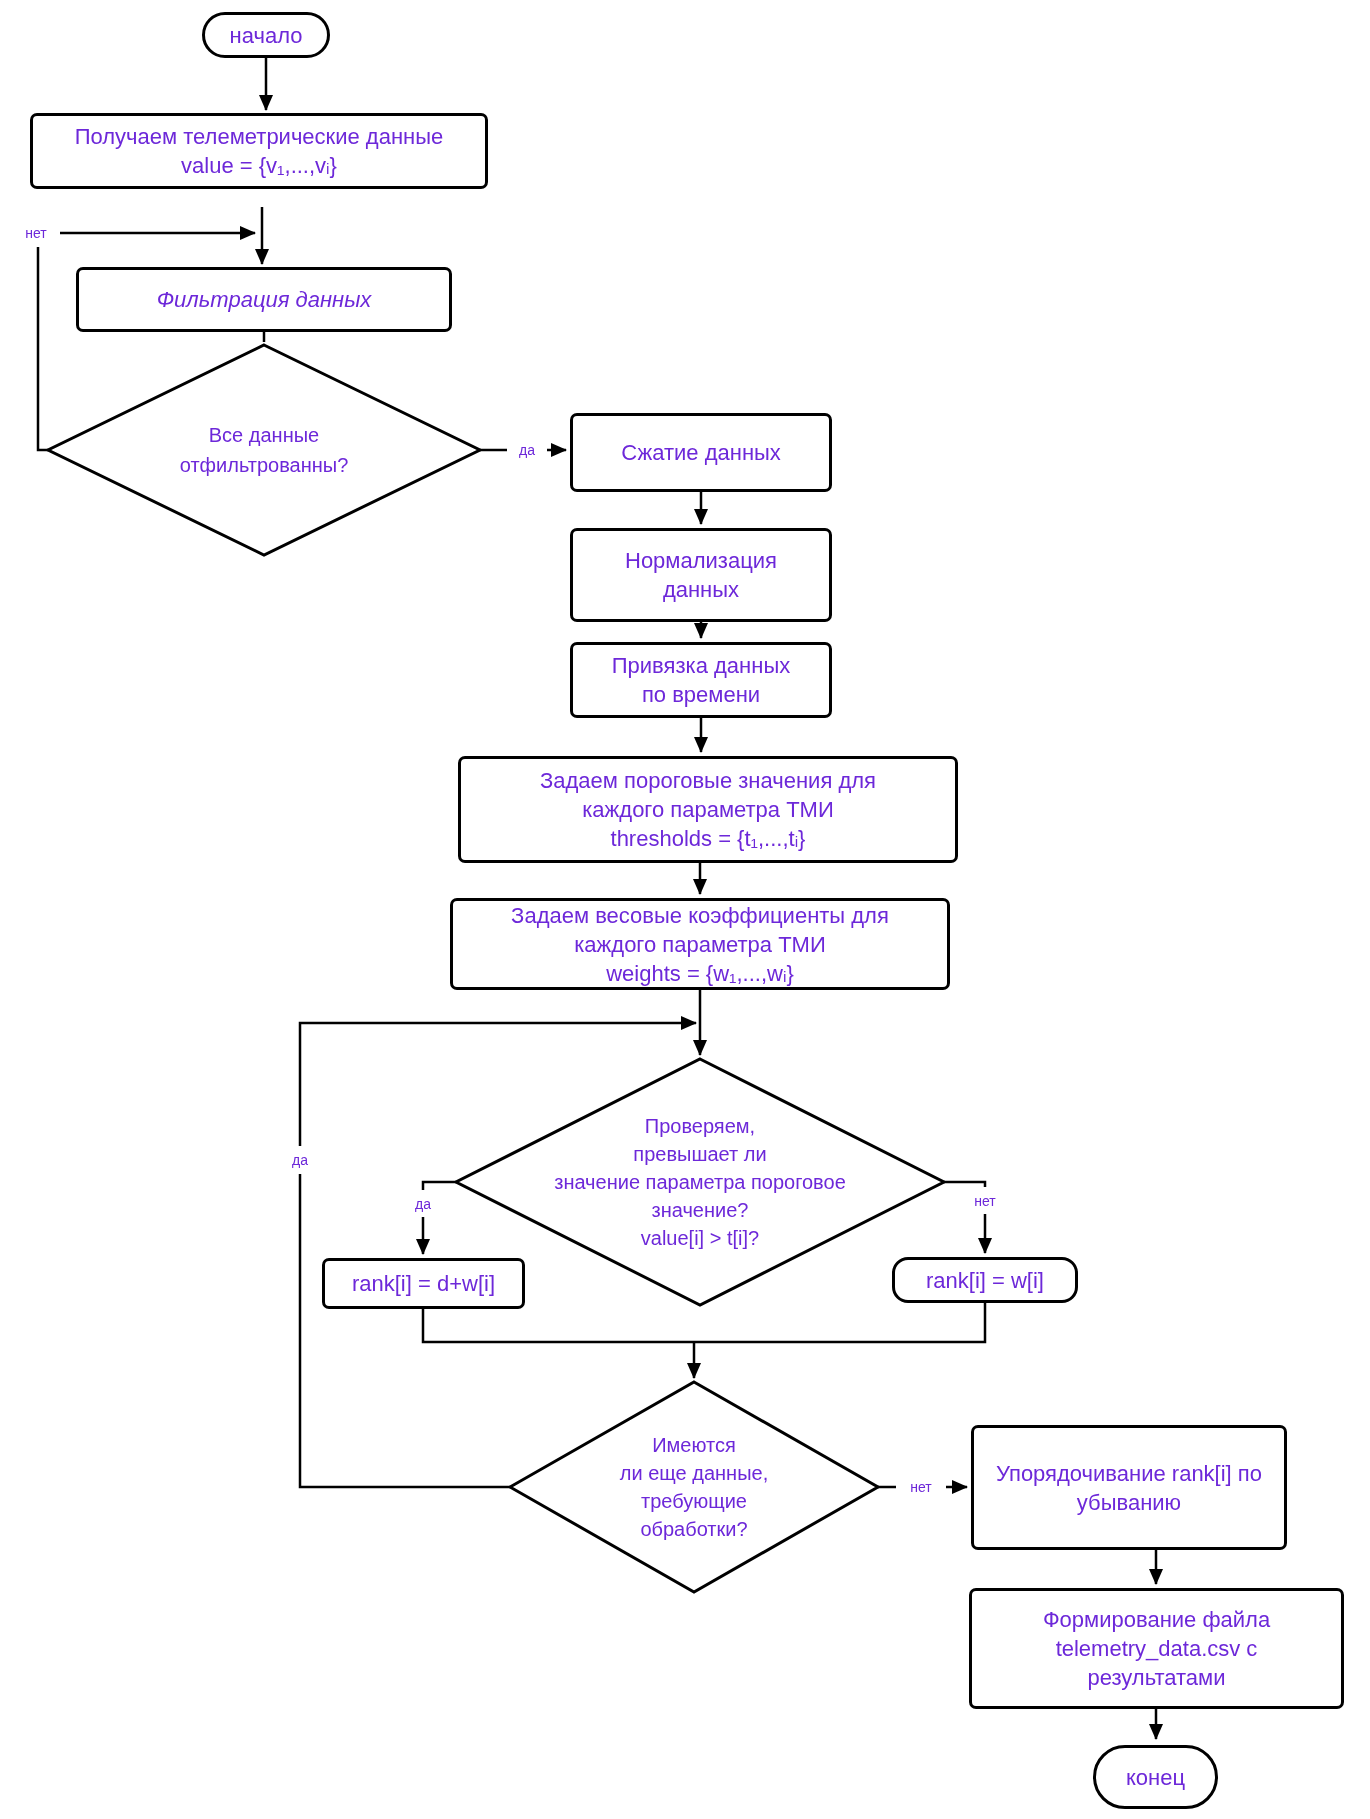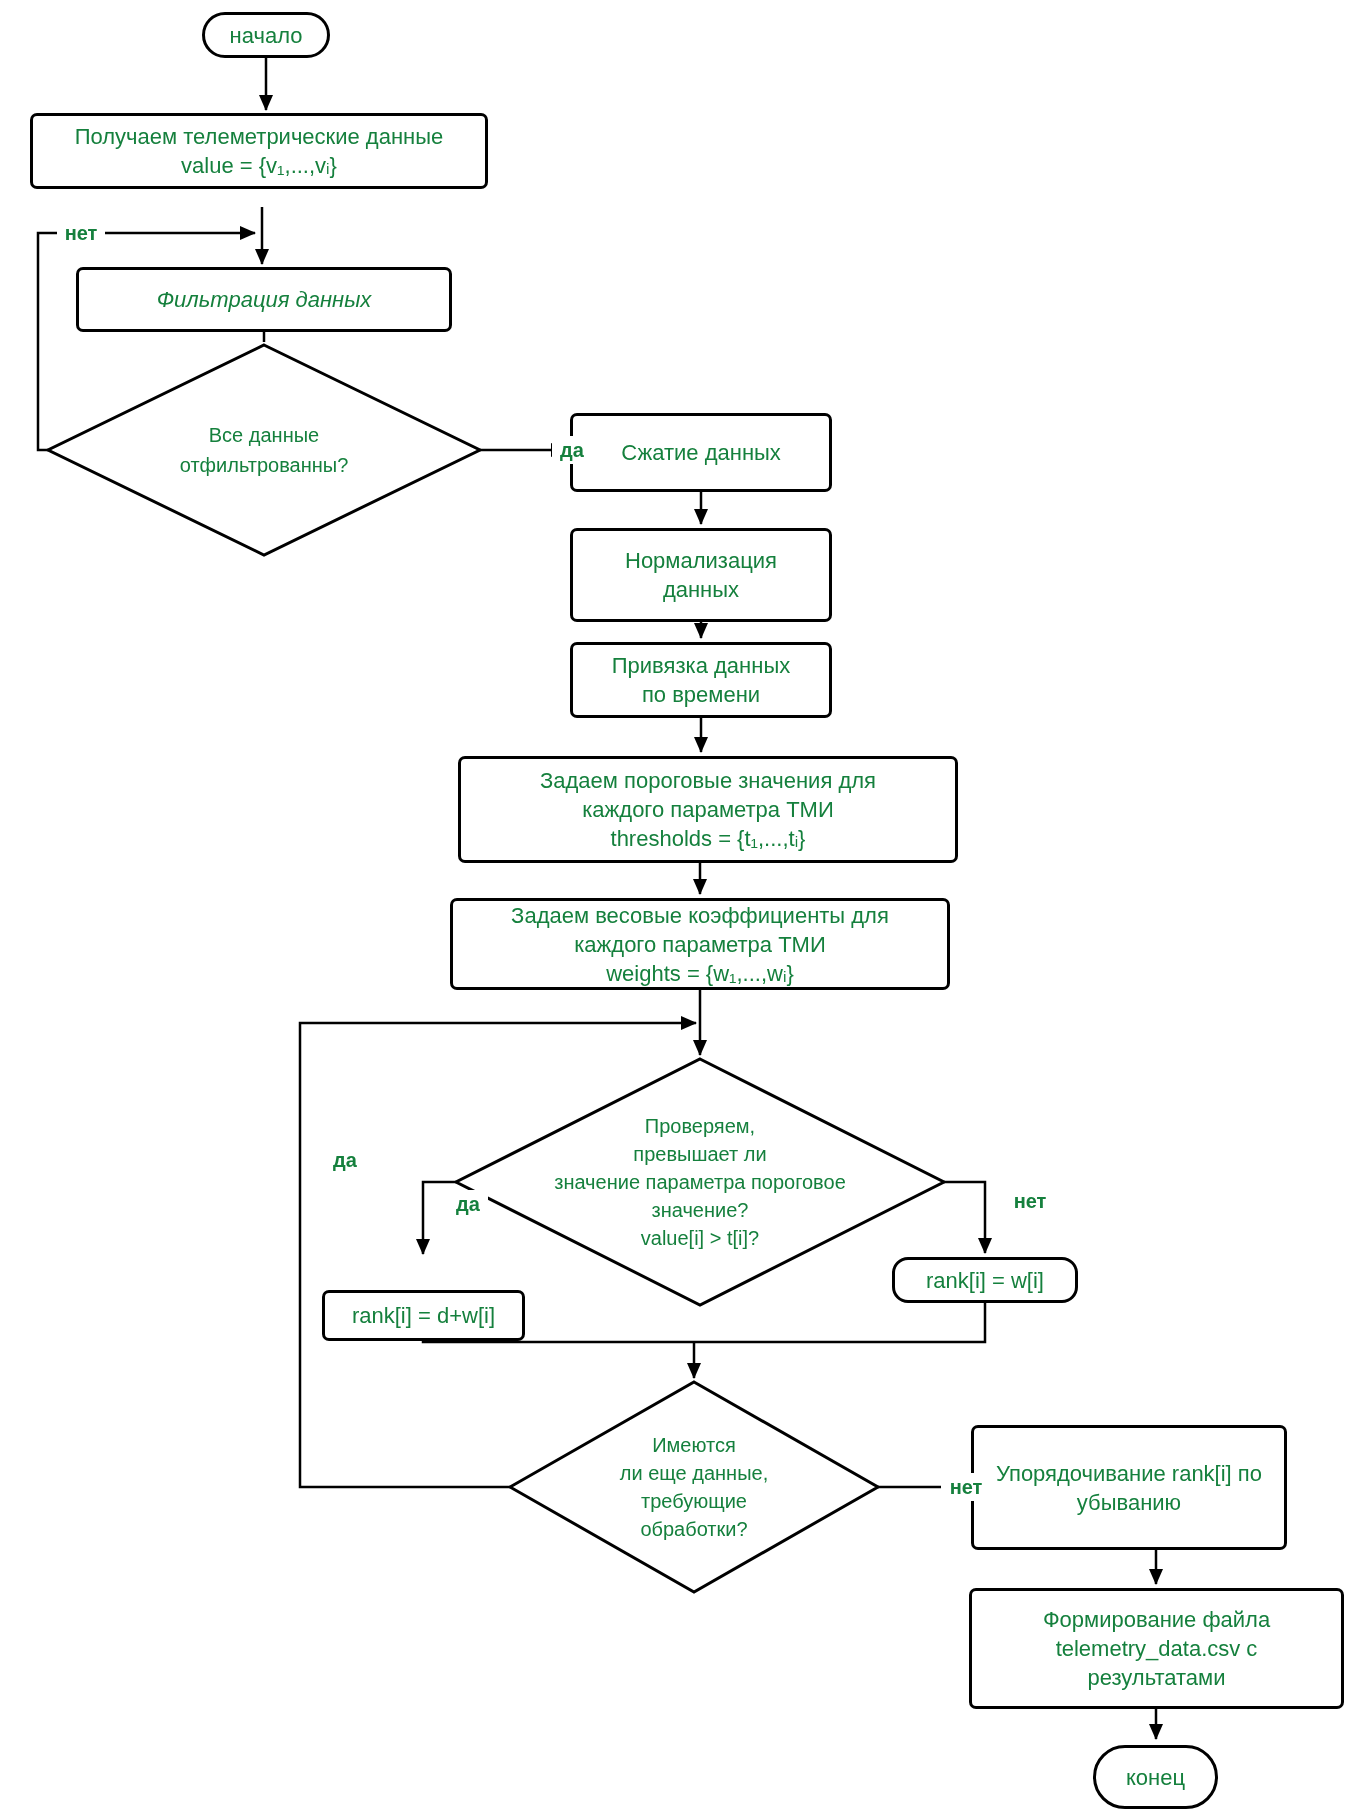--- a/index.html
+++ b/index.html
@@ -6,21 +6,21 @@
     margin: 0;
     padding: 0;
     background: #ffffff;
   }
   .canvas {
     position: relative;
     width: 1370px;
     height: 1819px;
     background: #ffffff;
     font-family: "Liberation Sans", "DejaVu Sans", sans-serif;
-    color: #15803d;
+    color: #6d28d9;
     overflow: hidden;
   }
   .wires {
     position: absolute;
     left: 0; top: 0;
     width: 1370px;
     height: 1819px;
   }
   .node {
     position: absolute;
@@ -48,26 +48,25 @@
     line-height: 28px;
     white-space: pre-line;
     z-index: 2;
     background: transparent;
   }
   .elabel {
     position: absolute;
     display: flex;
     align-items: center;
     justify-content: center;
-    font-size: 20px;
-    font-weight: bold;
+    font-size: 14px;
+    font-weight: normal;
     background: #ffffff;
     z-index: 3;
     line-height: 26px;
-    margin-left: 45px;
   }
 </style>
 </head>
 <body>
 
 <div class="canvas">
 
   <svg class="wires" viewBox="0 0 1370 1819">
     <defs>
       <marker id="arrow" markerUnits="userSpaceOnUse" markerWidth="18" markerHeight="14" refX="15" refY="7" orient="auto">
@@ -116,21 +115,21 @@
 по времени</div>
 
   <div class="node process" style="left:450px; top:756px; width:500px; height:107px;margin-left:8px;">Задаем пороговые значения для
 каждого параметра ТМИ
 thresholds = {t₁,...,tᵢ}</div>
 
   <div class="node process" style="left:450px; top:898px; width:500px; height:92px;">Задаем весовые коэффициенты для
 каждого параметра ТМИ
 weights = {w₁,...,wᵢ}</div>
 
-  <div class="node process" style="left:322px; top:1258px; width:203px; height:51px;margin-top:32px;">rank[i] = d+w[i]</div>
+  <div class="node process" style="left:322px; top:1258px; width:203px; height:51px;">rank[i] = d+w[i]</div>
 
   <div class="node process" style="left:892px; top:1257px; width:186px; height:46px;border-radius:16px;">rank[i] = w[i]</div>
 
   <div class="node process" style="left:971px; top:1425px; width:316px; height:125px;">Упорядочивание rank[i] по
 убыванию</div>
 
   <div class="node process" style="left:969px; top:1588px; width:375px; height:121px;">Формирование файла
 telemetry_data.csv с
 результатами</div>
 

